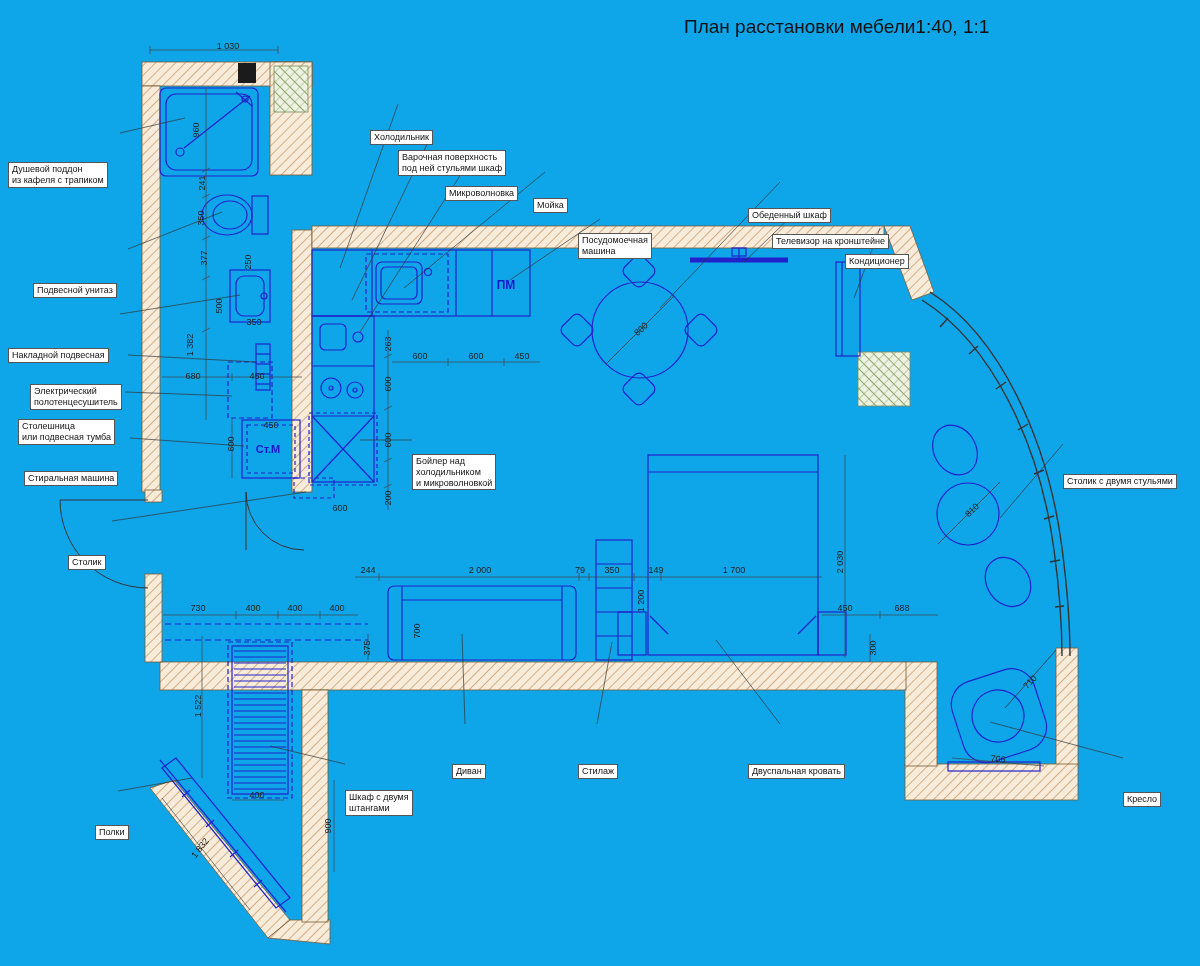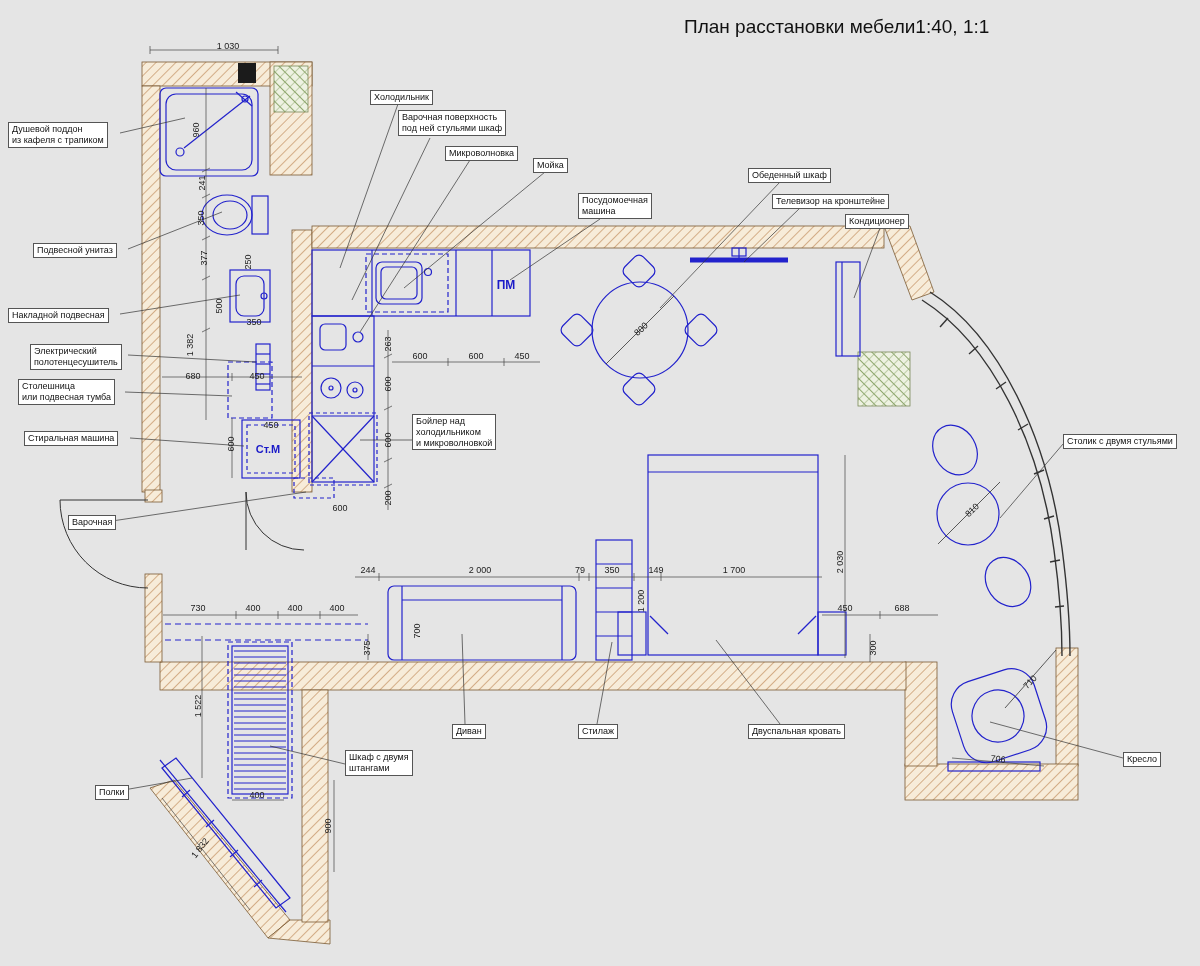--- a/index.html
+++ b/index.html
@@ -1,21 +1,21 @@
 <!DOCTYPE html>
 <html><head>
 <meta charset="utf-8">
 <style>
   html,body{margin:0;padding:0;background:#fff;}
-  .stage{position:relative;width:1200px;height:966px;background:#e5e5e5;overflow:hidden;
+  .stage{position:relative;width:1200px;height:966px;background:#0ea5e9;overflow:hidden;
          font-family:"Liberation Sans",sans-serif;}
   .stage svg{position:absolute;left:0;top:0;}
   .title{position:absolute;left:684px;top:16px;font-size:19px;color:#111;z-index:4;}
   .lbl{position:absolute;font-size:9px;line-height:1.2;color:#111;background:#fff;
-       border:1px solid #555;padding:1px 3px;white-space:pre-line;z-index:3;}
+       border:1px solid #555;padding:1px 3px;white-space:pre-line;z-index:3;margin-top:40px;}
   .dim{position:absolute;font-size:9px;color:#222;white-space:nowrap;z-index:2;}
   .mark{position:absolute;font-size:12px;font-weight:bold;color:#1a1ac8;z-index:3;white-space:nowrap;}
 </style>
 </head>
 <body>
 
 <div class="stage">
 
 <svg width="1200" height="966" viewBox="0 0 1200 966">
   <defs>
@@ -298,21 +298,21 @@
 
 <div class="lbl" style="left:8px;top:122px">Душевой поддон
 из кафеля с трапиком</div>
 <div class="lbl" style="left:33px;top:243px">Подвесной унитаз</div>
 <div class="lbl" style="left:8px;top:308px">Накладной подвесная</div>
 <div class="lbl" style="left:30px;top:344px">Электрический
 полотенцесушитель</div>
 <div class="lbl" style="left:18px;top:379px">Столешница
 или подвесная тумба</div>
 <div class="lbl" style="left:24px;top:431px">Стиральная машина</div>
-<div class="lbl" style="left:68px;top:515px">Варочная</div>
+<div class="lbl" style="left:68px;top:515px">Столик</div>
 <div class="lbl" style="left:370px;top:90px">Холодильник</div>
 <div class="lbl" style="left:398px;top:110px">Варочная поверхность
 под ней стульями шкаф</div>
 <div class="lbl" style="left:445px;top:146px">Микроволновка</div>
 <div class="lbl" style="left:533px;top:158px">Мойка</div>
 <div class="lbl" style="left:578px;top:193px">Посудомоечная
 машина</div>
 <div class="lbl" style="left:748px;top:168px">Обеденный шкаф</div>
 <div class="lbl" style="left:772px;top:194px">Телевизор на кронштейне</div>
 <div class="lbl" style="left:845px;top:214px">Кондиционер</div>

